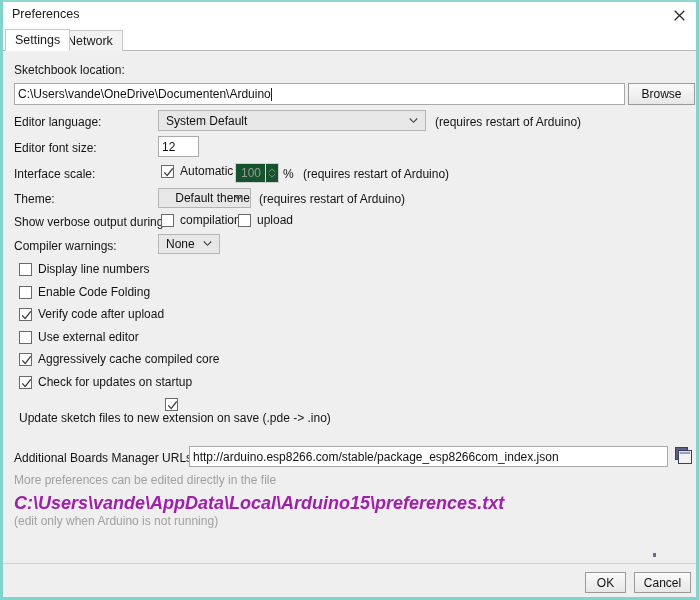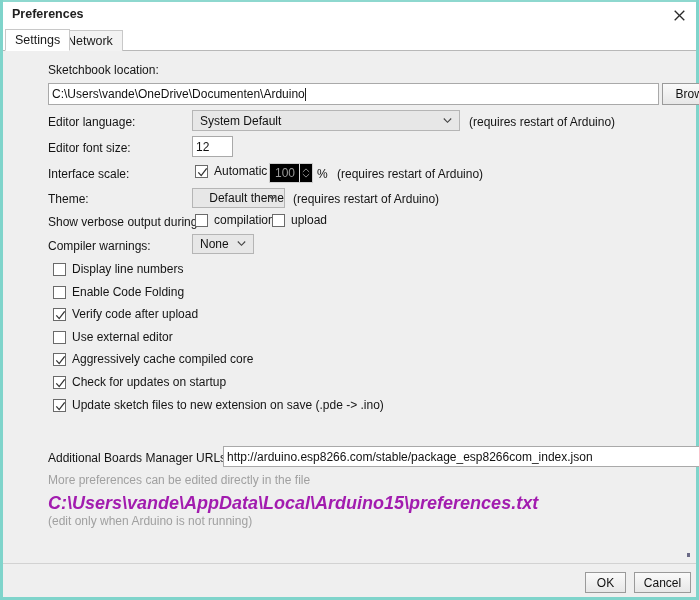--- a/index.html
+++ b/index.html
@@ -34,21 +34,20 @@
     position: absolute;
     left: 3px; top: 2px;
     width: 693px; height: 25px;
     background: #ffffff;
   }
   .title-text {
     position: absolute;
     left: 9px; top: 5px;
     font-size: 12.5px;
     color: #202020;
-    font-weight: bold;
   }
   .close-btn {
     position: absolute;
     right: 4px; top: 2px;
     width: 26px; height: 22px;
     display: flex; align-items: center; justify-content: center;
     cursor: pointer;
     color: #2a2a2a;
     font-size: 14px;
     line-height: 1;
@@ -95,21 +94,20 @@
     justify-content: flex-end;
   }
 
   
   .panel {
     position: absolute;
     left: 3px; top: 51px;
     width: 563px; height: 492px;
     background: #efefef;
     box-sizing: border-box;
-    margin-left: 34px;
   }
   .lbl {
     position: absolute;
     font-size: 12px;
     color: #141414;
     white-space: nowrap;
   }
   .note {
     position: absolute;
     font-size: 12px;
@@ -185,21 +183,21 @@
     flex: 0 0 auto;
     margin-right: 6px;
   }
   .cbox svg { position:absolute; left:1px; top:1px; }
   .cbtext { font-size: 12px; color: #141414; }
 
   
   .spinner {
     position: absolute;
     border: 1px solid #cfcfcf;
-    background: #000000;
+    background: #14532d;
     box-sizing: border-box;
     display: flex;
     align-items: center;
     color: #9a9a9a;
     font-size: 12px;
   }
   .spinner .val {
     flex: 1;
     text-align: right;
     padding-right: 4px;
@@ -397,21 +395,21 @@
       <span class="cbtext">Aggressively cache compiled core</span>
     </div>
     <div class="cbrow" style="left:16px; top:324px;">
       <span class="cbox">
         <svg width="11" height="11" viewBox="0 0 11 11">
           <polyline points="1.3,5.4 4.2,8.6 9.7,1.4" fill="none" stroke="#333" stroke-width="1.3"></polyline>
         </svg>
       </span>
       <span class="cbtext">Check for updates on startup</span>
     </div>
-    <div class="cbrow" style="left:16px; top:347px;">
+    <div class="cbrow" style="left:16px; top:347px;flex-direction:column;">
       <span class="cbox">
         <svg width="11" height="11" viewBox="0 0 11 11">
           <polyline points="1.3,5.4 4.2,8.6 9.7,1.4" fill="none" stroke="#333" stroke-width="1.3"></polyline>
         </svg>
       </span>
       <span class="cbtext">Update sketch files to new extension on save (.pde -&gt; .ino)</span>
     </div>
 
     <div class="lbl" style="left:11px; top:400px;">Additional Boards Manager URLs:</div>
     <div class="textfield" style="left:186px; top:395px; width:479px; height:21px;">

